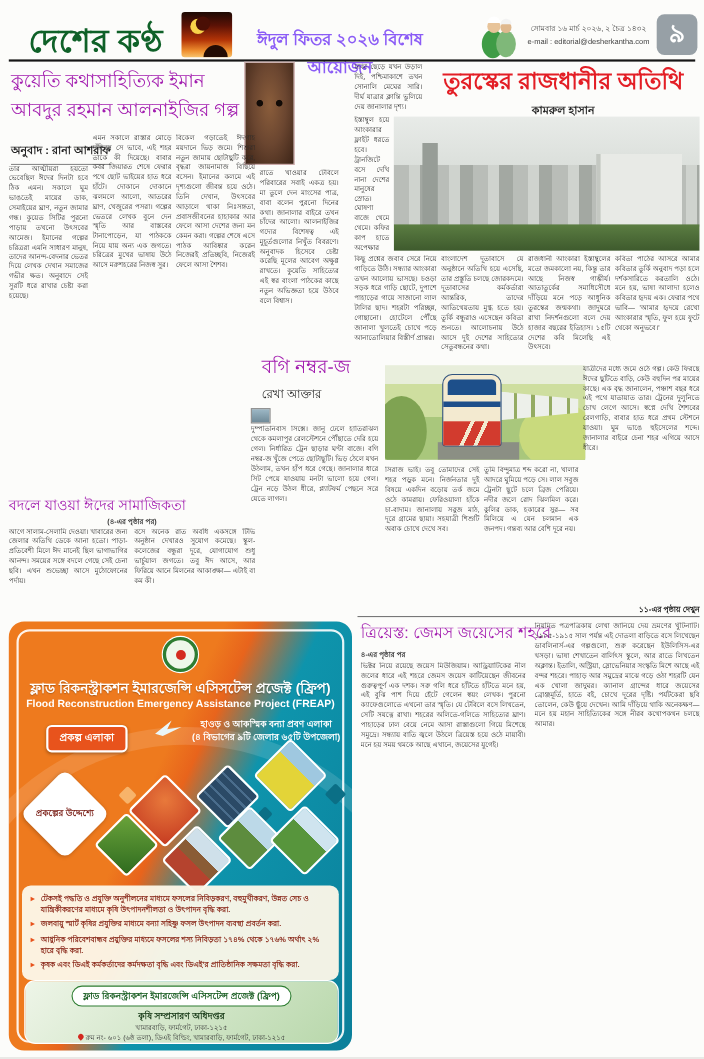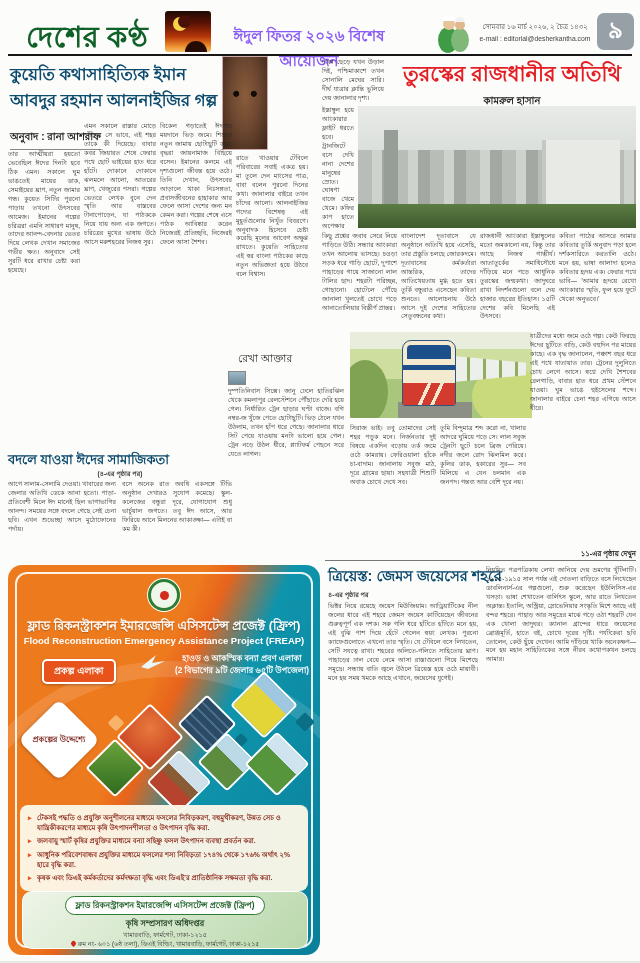--- a/index.html
+++ b/index.html
@@ -16,21 +16,21 @@
   #sunset .dome{position:absolute;left:20px;bottom:0;width:22px;height:11px;border-radius:11px 11px 0 0;background:#240c04;}
   #banner{left:216px;top:24px;width:186px;text-align:center;font-weight:bold;font-size:15px;color:#8b5cf6;}
   #hug{left:433px;top:12px;width:42px;height:42px;}
   #dateblock{left:478px;top:21px;width:114px;text-align:center;font-size:6.8px;line-height:1.7;color:#444;}
   #pagebox{left:597px;top:13px;width:37px;height:37px;border-radius:7px;background:#97a0a6;
            color:#fff;font-weight:bold;font-size:23px;display:flex;align-items:center;justify-content:center;}
   #hrule{left:8px;top:54px;width:624px;height:2px;background:#161616;}
   
   .col{position:absolute;font-size:6.3px;line-height:1.42;text-align:justify;color:#2b2b2b;
        overflow:hidden;word-break:break-word;}
-  .hl{position:absolute;font-weight:bold;color:#0c4a6e;}
+  .hl{position:absolute;font-weight:normal;color:#a21caf;}
   .byline{position:absolute;font-weight:bold;color:#222;}
   
   #kw-headline{left:10px;top:62px;width:210px;font-size:16.5px;line-height:1.55;}
   #kw-byline{left:10px;top:129px;font-size:10px;border-bottom:1px solid #8a8a8a;padding-bottom:3px;}
   #portrait{left:222px;top:56px;width:44px;height:92px;border:1px solid #caa;
      background:
        radial-gradient(circle at 30% 40%,#120b07 0 2.6px,rgba(0,0,0,0) 3.4px),
        radial-gradient(circle at 70% 40%,#120b07 0 2.6px,rgba(0,0,0,0) 3.4px),
        radial-gradient(ellipse at 50% 42%,#8a5d3b 0%,#6b4630 48%,#3c2417 100%);}
   #kwc1{left:8px;top:150px;width:72px;height:296px;}
@@ -177,20 +177,21 @@
     <div class="blds"></div>
     <div class="tower"></div>
     <div class="bigbld"></div>
     <div class="trees"></div>
   </div>
   <div class="col" id="tkc1">কিছু প্রশ্নের জবাব সেরে নিয়ে গাড়িতে উঠি। সন্ধ্যার আংকারা তখন আলোয় ভাসছে। চওড়া সড়ক ধরে গাড়ি ছোটে, দুপাশে পাহাড়ের গায়ে সাজানো লাল টালির ছাদ। শহরটা পরিচ্ছন্ন, গোছানো। হোটেলে পৌঁছে জানালা খুলতেই চোখে পড়ে আনাতোলিয়ার বিস্তীর্ণ প্রান্তর।</div>
   <div class="col" id="tkc2">বাংলাদেশ দূতাবাসে যে অনুষ্ঠানে অতিথি হয়ে এসেছি, তার প্রস্তুতি চলছে জোরকদমে। দূতাবাসের কর্মকর্তারা আন্তরিক, তাদের আতিথেয়তায় মুগ্ধ হতে হয়। তুর্কি বন্ধুরাও এসেছেন কবিতা শুনতে। আলোচনায় উঠে আসে দুই দেশের সাহিত্যের সেতুবন্ধনের কথা।</div>
   <div class="col" id="tkc3">রাজধানী আংকারা ইস্তাম্বুলের মতো জমকালো নয়, কিন্তু তার আছে নিজস্ব গাম্ভীর্য। আতাতুর্কের সমাধিসৌধে দাঁড়িয়ে মনে পড়ে আধুনিক তুরস্কের জন্মকথা। জাদুঘরে রাখা নিদর্শনগুলো বলে দেয় হাজার বছরের ইতিহাস। ১৫টি দেশের কবি মিলেছি এই উৎসবে।</div>
   <div class="col" id="tkc4">কবিতা পাঠের আসরে আমার কবিতার তুর্কি অনুবাদ পড়া হলে দর্শকসারিতে করতালি ওঠে। মনে হয়, ভাষা আলাদা হলেও কবিতার হৃদয় এক। ফেরার পথে ভাবি— 'আমার হৃদয়ে রেখো আংকারার স্মৃতি, ফুল হয়ে ফুটে থেকো অনুভবে।'</div>
 
+  <div class="hl" id="tr-headline">বগি নম্বর-জ</div>
   <div class="abs" id="tr-byline">রেখা আক্তার</div>
   <div class="abs" id="tr-authoricon"></div>
   <div class="col" id="trc0">দুম্পতিনিবাস সিক্সে। জানু ঢেলে হাতিরঝিল থেকে কমলাপুর রেলস্টেশনে পৌঁছাতে দেরি হয়ে গেল। নির্ধারিত ট্রেন ছাড়ার ঘণ্টা বাজে। বগি নম্বর-জ খুঁজে পেতে ছোটাছুটি। ভিড় ঠেলে যখন উঠলাম, তখন হাঁপ ধরে গেছে। জানালার ধারে সিট পেয়ে যাওয়ায় মনটা ভালো হয়ে গেল। ট্রেন নড়ে উঠল ধীরে, প্ল্যাটফর্ম পেছনে সরে যেতে লাগল।</div>
   <div class="abs" id="train-photo">
     <div class="bushL"></div>
     <div class="bushR"></div>
     <div class="track"></div>
     <div class="cars"></div>
     <div class="loco">
       <div class="win"></div>
@@ -219,21 +220,21 @@
     <div class="abs" id="ad-title-bn">ফ্লাড রিকনস্ট্রাকশন ইমারজেন্সি এসিসটেন্স প্রজেক্ট (ফ্রিপ)</div>
     <div class="abs" id="ad-title-en">Flood Reconstruction Emergency Assistance Project (FREAP)</div>
     <div class="abs" id="ad-ribbon">প্রকল্প এলাকা</div>
     <div class="abs" id="ad-bird">
       <svg width="26" height="18" viewBox="0 0 26 18">
           <path d="M1 14 L16 2 L12 10 L25 8 L8 16 Z" fill="#eaf6f8"></path>
         </svg>
     </div>
     <div class="abs" id="ad-area">
       <div>হাওড় ও আকস্মিক বন্যা প্রবণ এলাকা</div>
-      <div>(2 বিভাগের ৯টি জেলার ৬৫টি উপজেলা)</div>
+      <div>(৪ বিভাগের ৯টি জেলার ৬৫টি উপজেলা)</div>
     </div>
 
     <div class="dia-dot abs" id="dot1"></div>
     <div class="dia-dot abs" id="dot2"></div>
     <div class="dia-dot abs" id="dot3"></div>
     <div class="dia-dot abs" id="dot4"></div>
     <div class="dia" id="dia-veg"></div>
     <div class="dia" id="dia-tomato"></div>
     <div class="dia" id="dia-solar"></div>
     <div class="dia" id="dia-mustard"></div>

